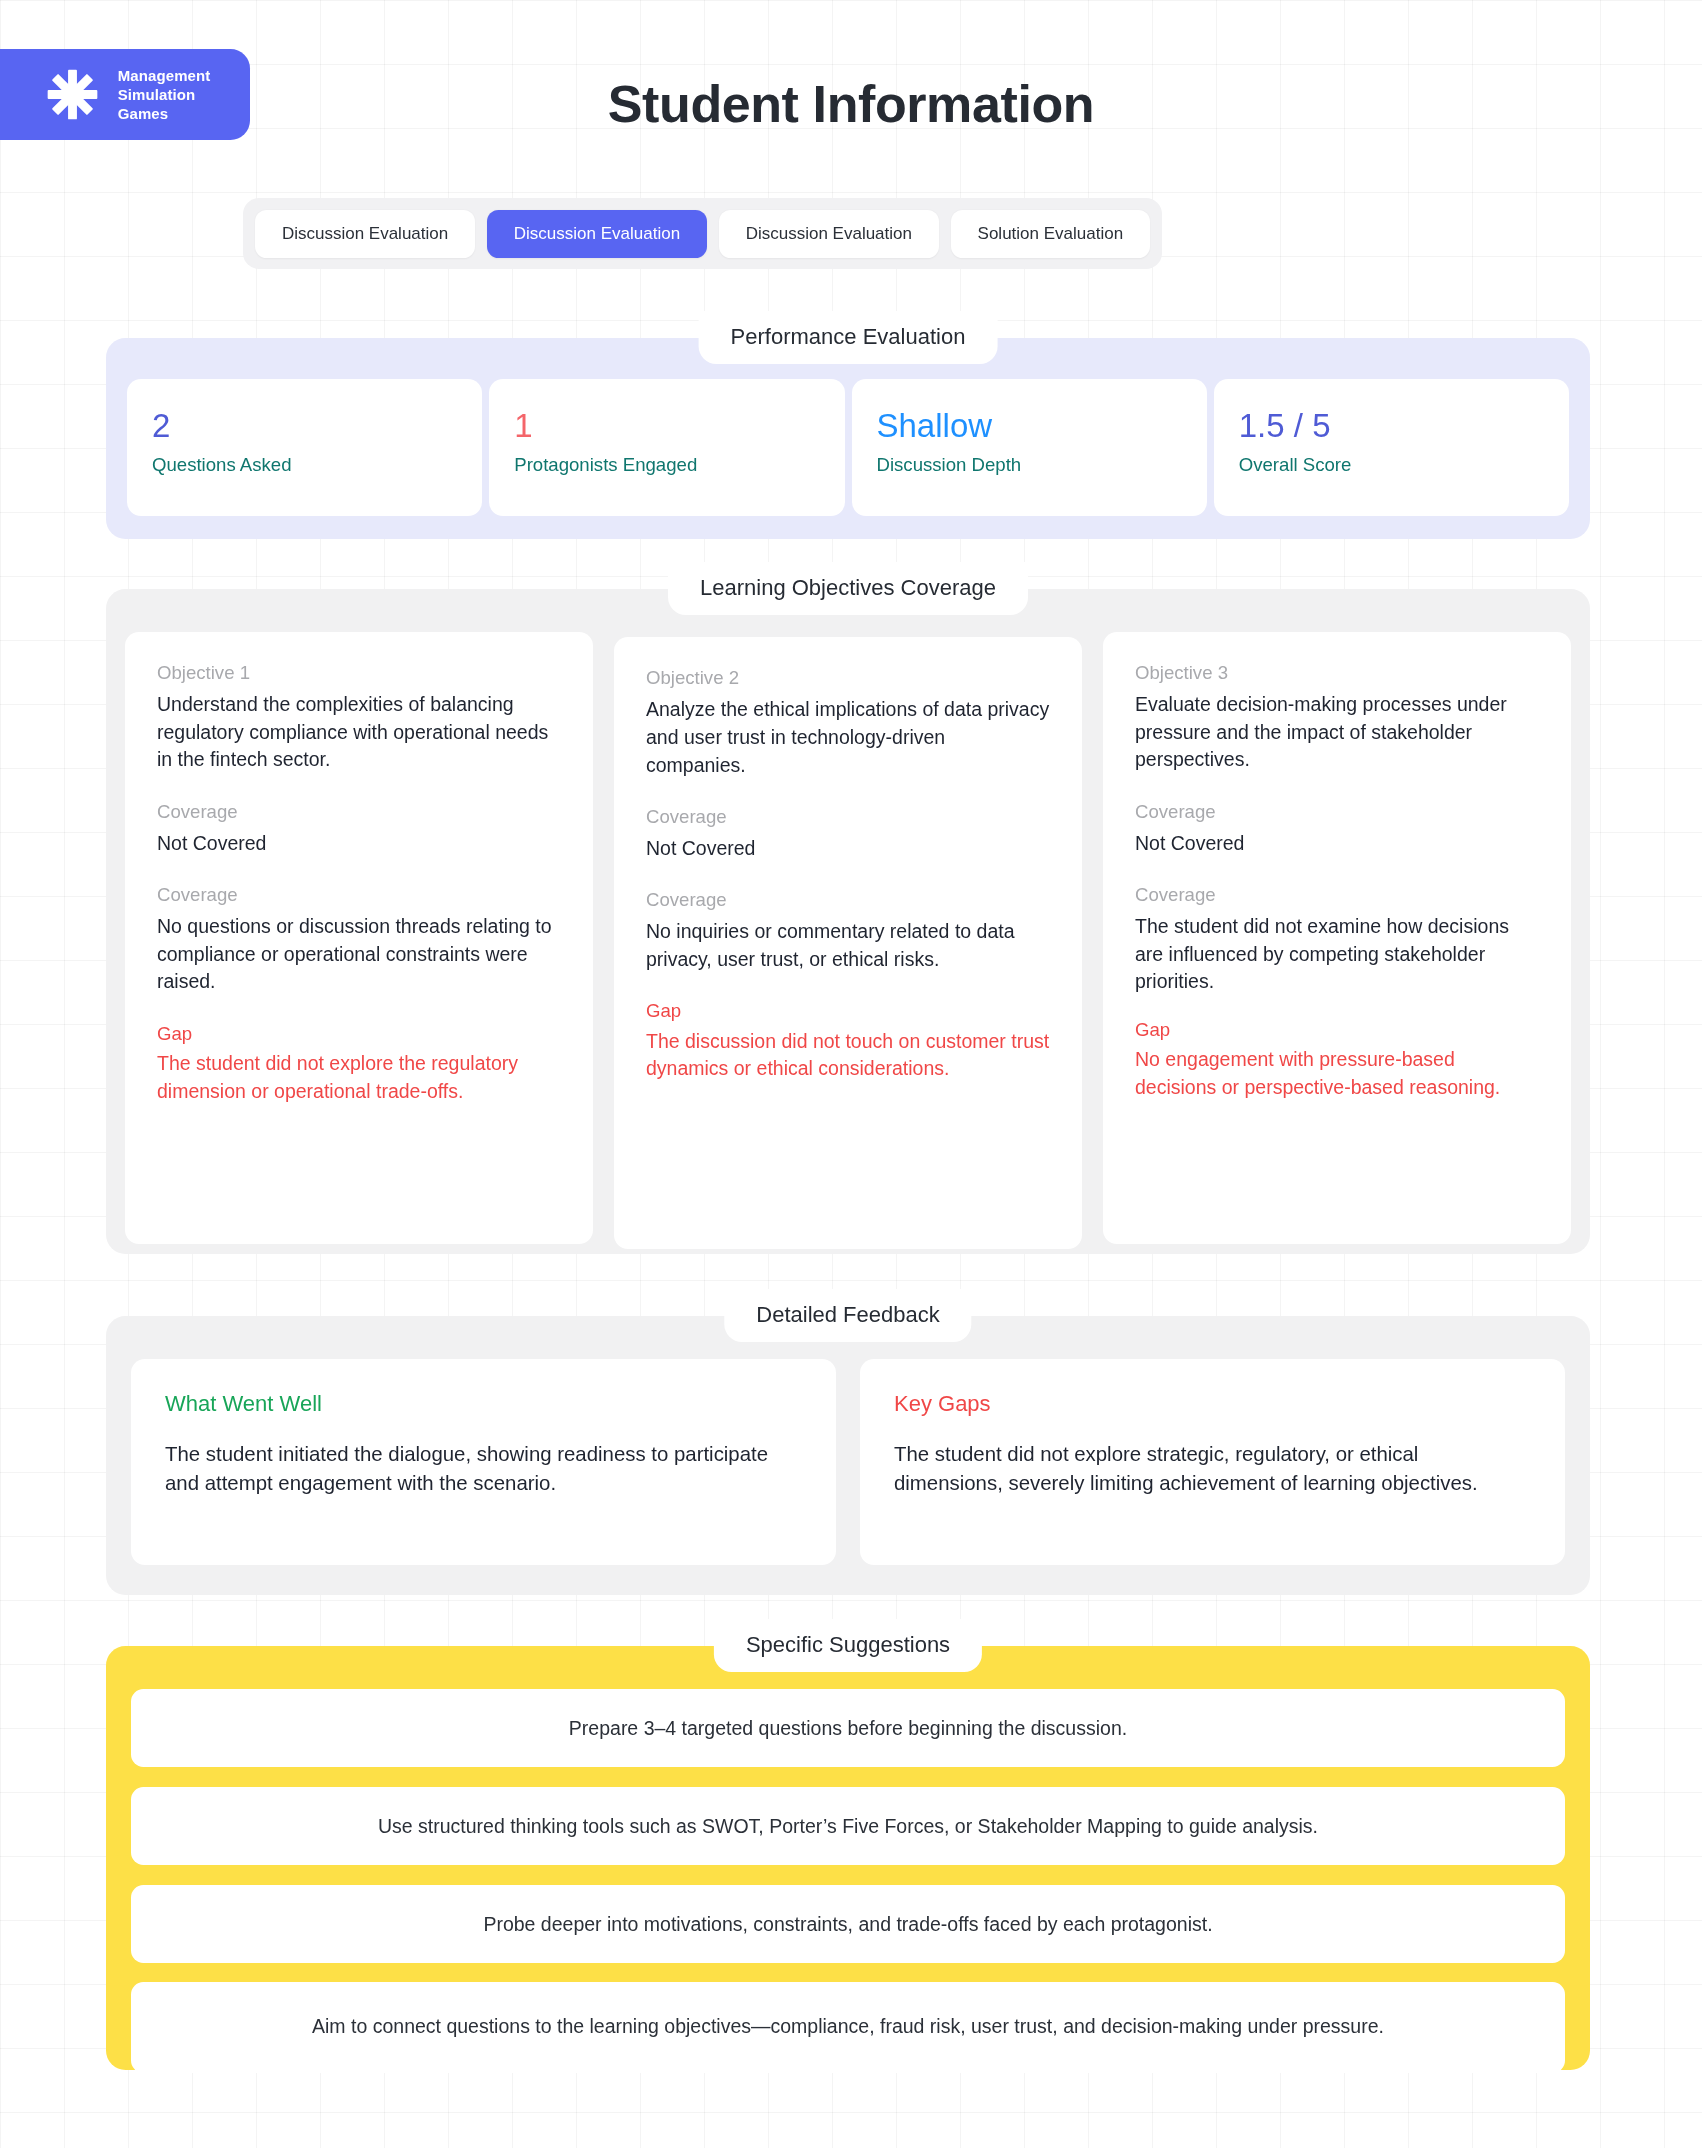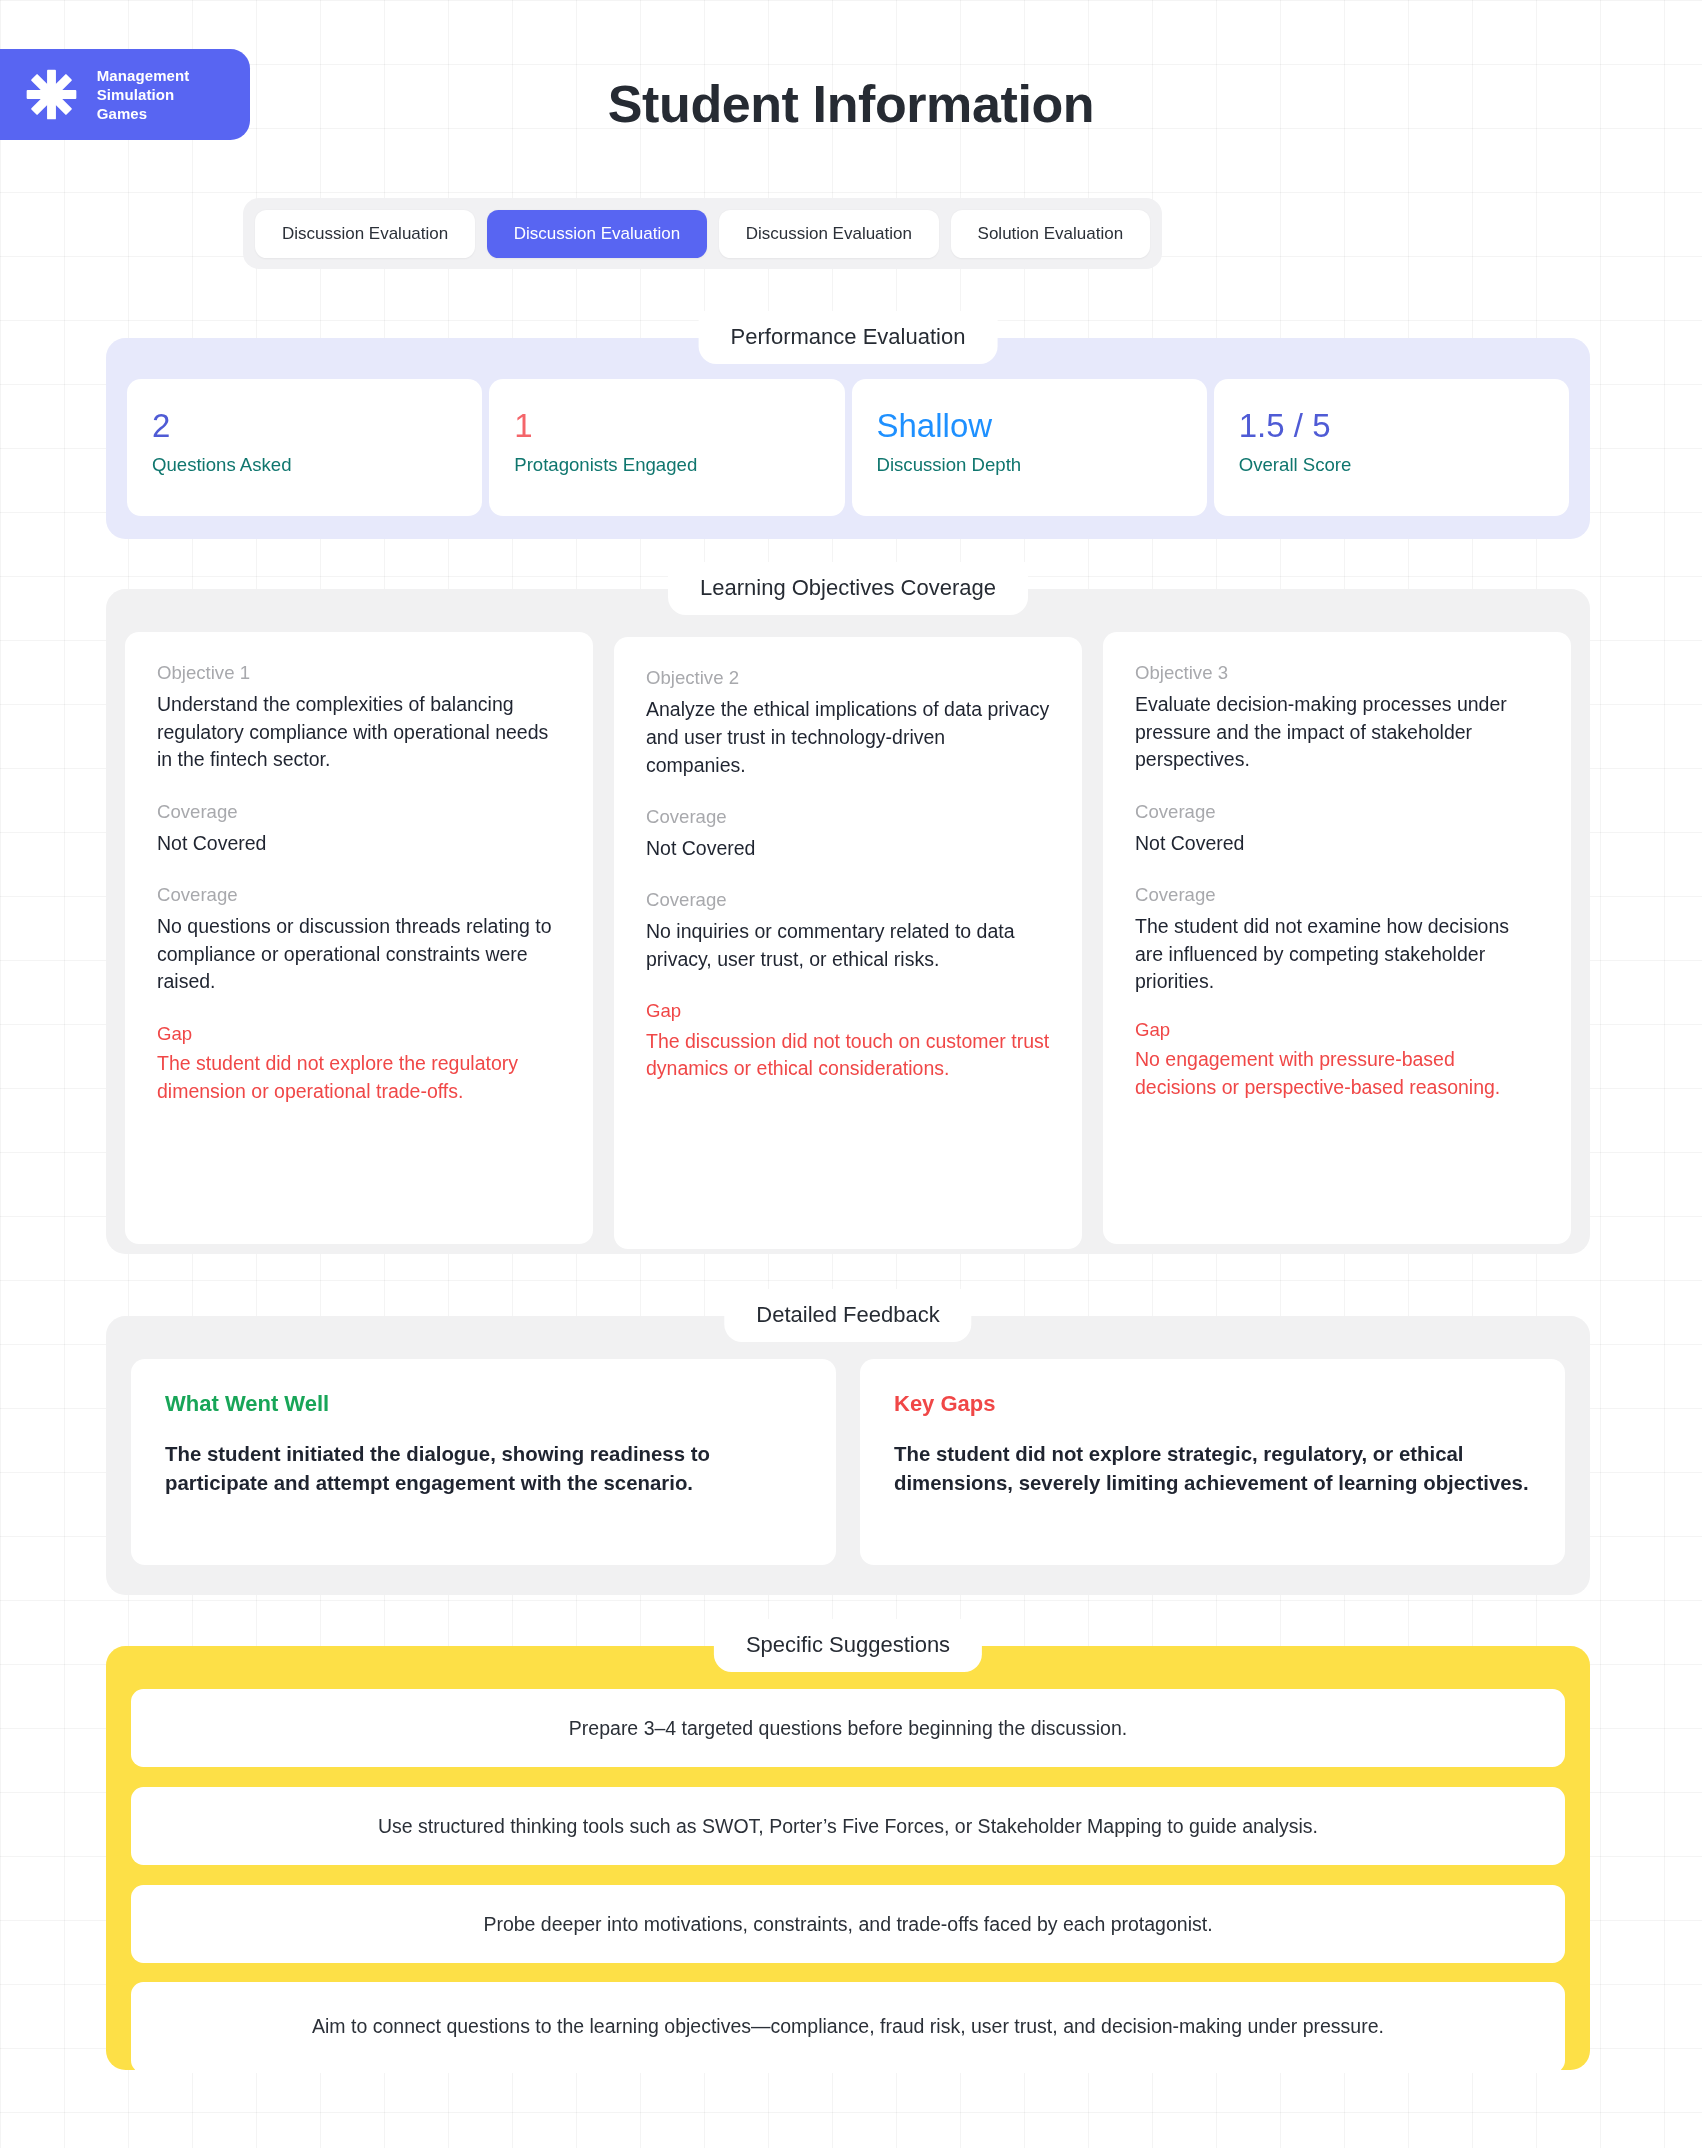--- a/index.html
+++ b/index.html
@@ -40,21 +40,21 @@
   .logo-badge {
     position: absolute;
     left: 0;
     top: 49px;
     width: 250px;
     height: 91px;
     background: #5865f2;
     border-radius: 0 19.5px 19.5px 0;
     display: flex;
     align-items: center;
-    padding-left: 24px;
+    padding-left: 45px;
     gap: 17.7px;
   }
   .logo-mark {
     width: 55px;
     height: 55px;
     flex: none;
     position: relative;
   }
   .logo-text {
     color: #ffffff;
@@ -202,21 +202,20 @@
   
   #fb-section {
     top: 1316px;
     height: 279px;
     background: #f1f1f2;
   }
   .fb-cards {
     display: flex;
     gap: 24px;
     padding: 43px 25px 32px;
-    font-weight: bold;
   }
   .fb-card {
     flex: 1;
     background: #ffffff;
     border-radius: 14px;
     padding: 32px 34px 39px;
     min-height: 206px;
   }
   .fb-heading {
     font-size: 22px;

